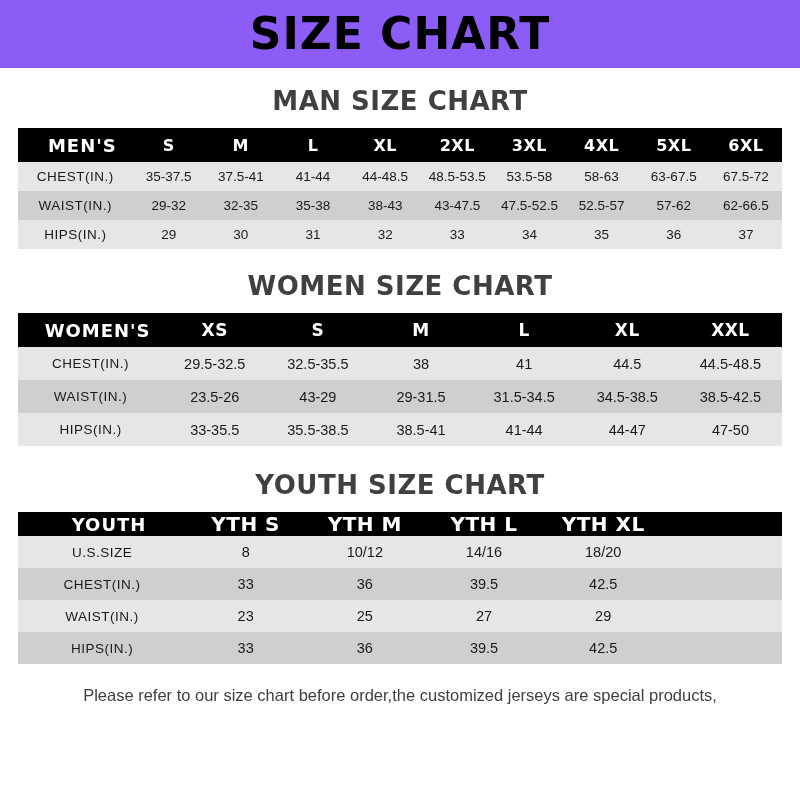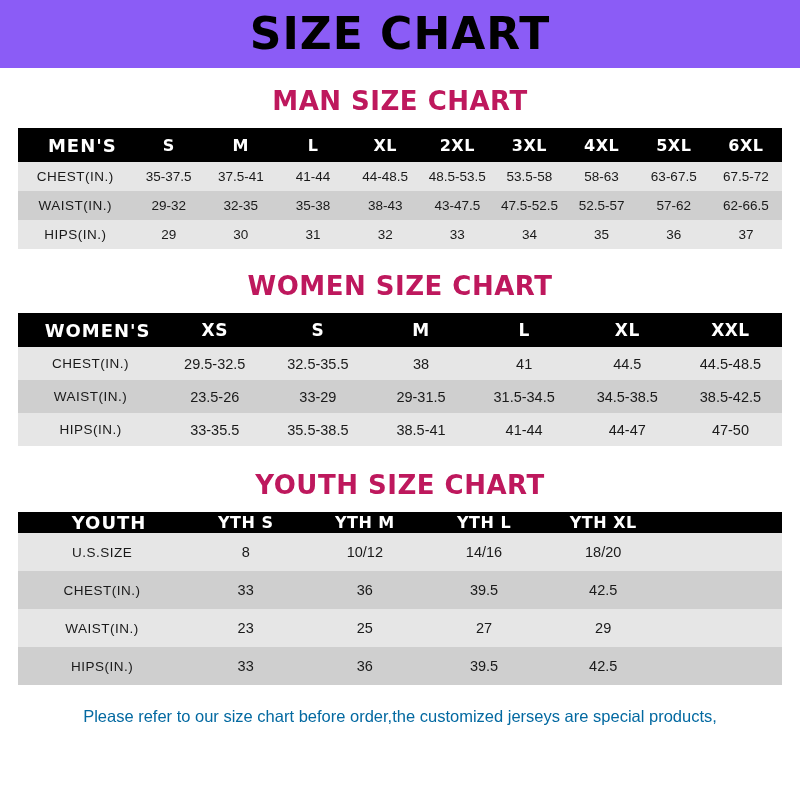--- a/index.html
+++ b/index.html
@@ -40,21 +40,21 @@
   }
   .content {
     padding: 0 18px;
     box-sizing: border-box;
   }
   .section-title {
     text-align: center;
     font-family: "DejaVu Sans", sans-serif;
     font-weight: bold;
     font-size: 26px;
-    color: #be185d;
+    color: #404040;
     letter-spacing: 0.5px;
   }
   .man-title { margin: 18px 0 12px; }
   .women-title { margin: 22px 0 12px; }
   .youth-title { margin: 24px 0 12px; }
 
   table.size-table {
     width: 100%;
     border-collapse: collapse;
     table-layout: fixed;
@@ -102,28 +102,28 @@
   
   .men-table col.c0   { width: 15%; }
   .women-table col.c0 { width: 19%; }
   .youth-table col.c0 { width: 22%; }
 
   .women-table thead th { font-size: 17px; margin-left: 20px; }
   .women-table tbody td { font-size: 14.5px; }
   .women-table tbody tr { height: 33px; }
 
   .youth-table thead tr { height: 20px; }
-  .youth-table thead th { font-size: 16px; }
-  .youth-table tbody tr { height: 38px; }
+  .youth-table thead th { font-size: 20px; }
+  .youth-table tbody tr { height: 32px; }
   .youth-table tbody td { font-size: 14.5px; }
 
   .notice {
     margin-top: 20px;
     text-align: center;
-    color: #0369a1;
+    color: #404040;
     font-size: 16.5px;
     line-height: 1.45;
     font-family: "Liberation Sans", sans-serif;
   }
   .notice .line { display: block; }
 </style>
 </head>
 <body>
 
 <div class="page">
@@ -230,21 +230,21 @@
           <td>29.5-32.5</td>
           <td>32.5-35.5</td>
           <td>38</td>
           <td>41</td>
           <td>44.5</td>
           <td>44.5-48.5</td>
         </tr>
         <tr class="dark">
           <td class="rowhead">WAIST(IN.)</td>
           <td>23.5-26</td>
-          <td>33-29</td>
+          <td>43-29</td>
           <td>29-31.5</td>
           <td>31.5-34.5</td>
           <td>34.5-38.5</td>
           <td>38.5-42.5</td>
         </tr>
         <tr class="light">
           <td class="rowhead">HIPS(IN.)</td>
           <td>33-35.5</td>
           <td>35.5-38.5</td>
           <td>38.5-41</td>

